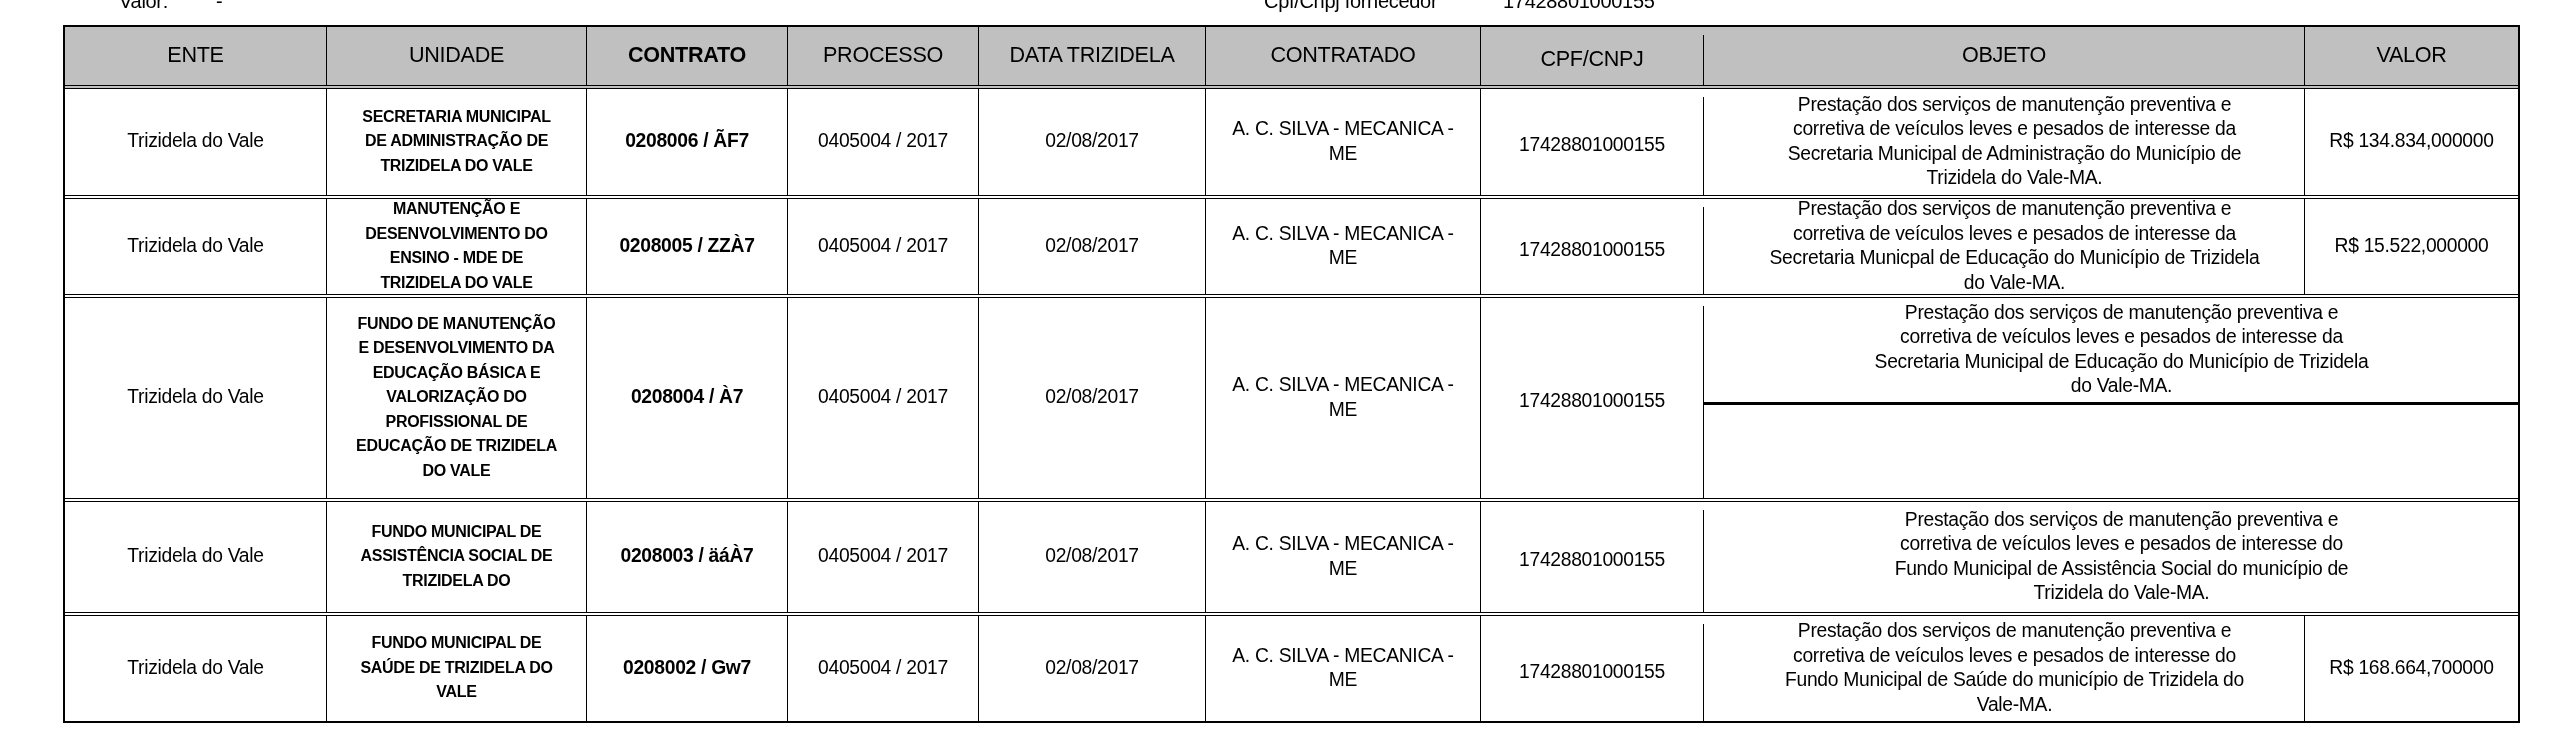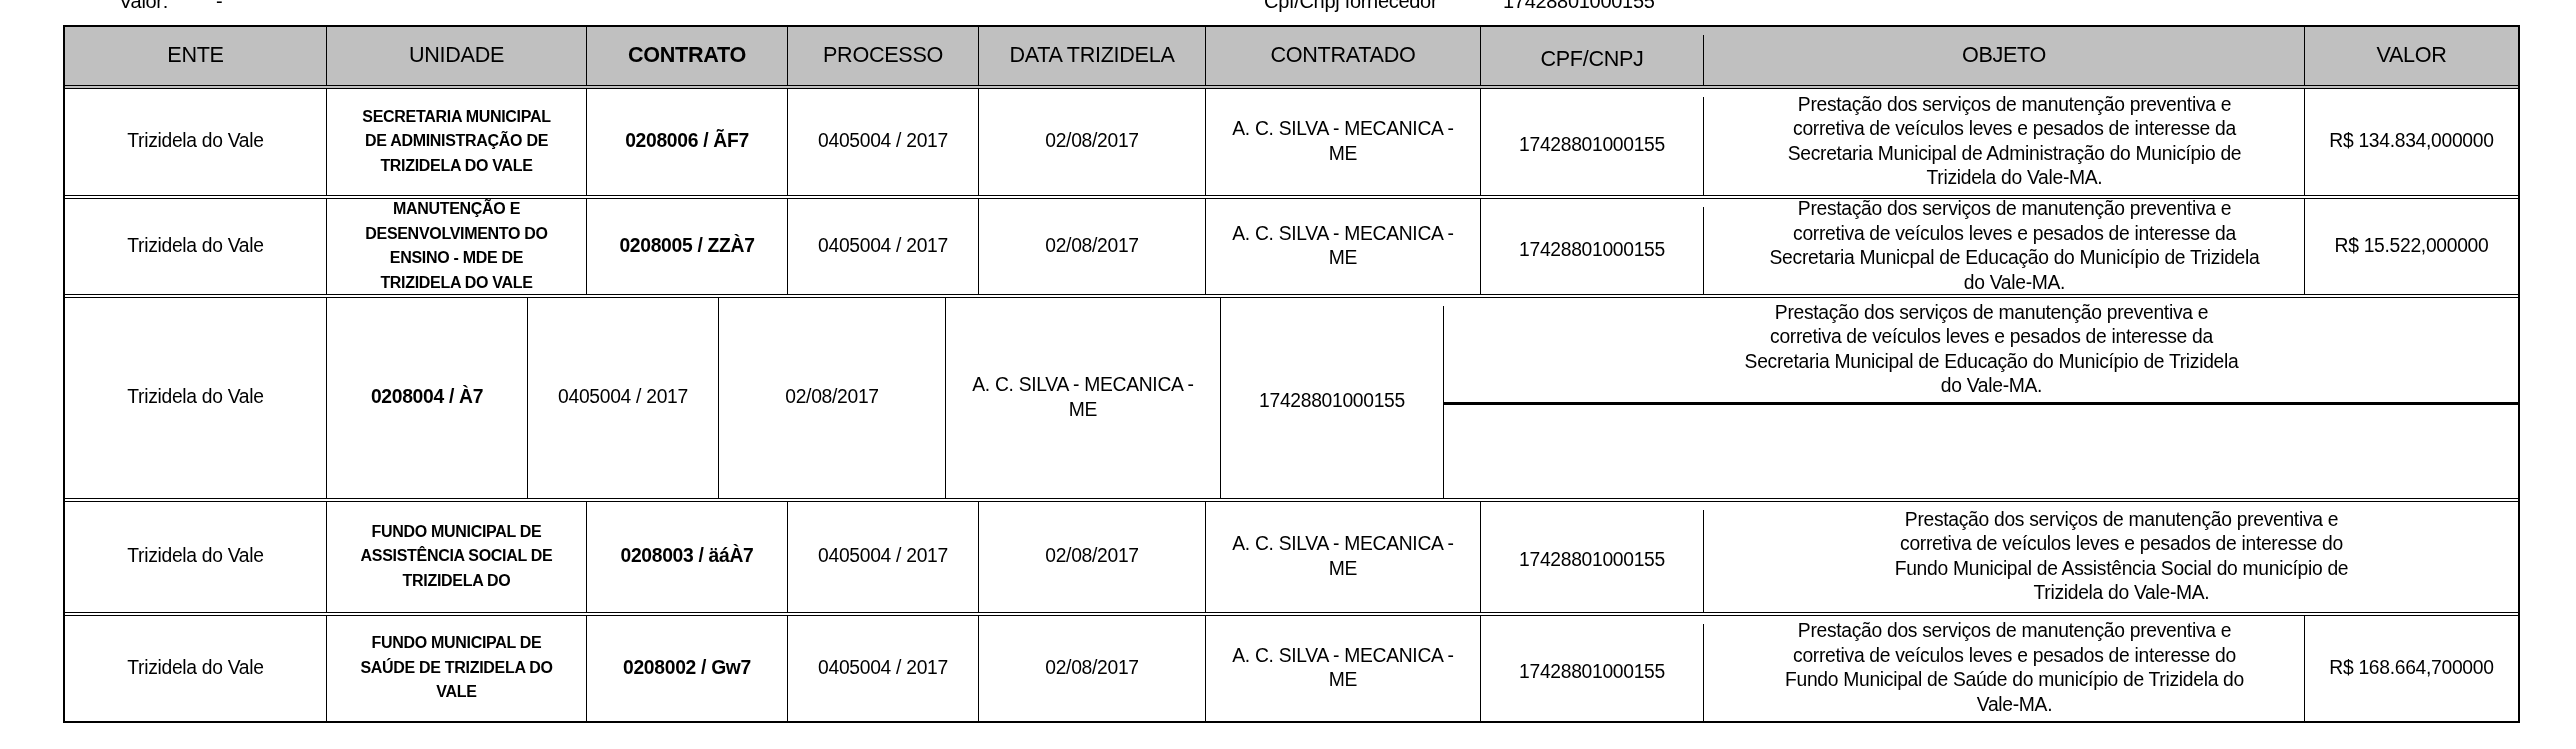--- a/index.html
+++ b/index.html
@@ -182,20 +182,23 @@
         <span class="txt">Prestação dos serviços de manutenção preventiva e corretiva de veículos leves e pesados de interesse da Secretaria Municpal de Educação do Município de Trizidela do Vale-MA.</span>
       </div>
       <div class="tcell col-8 cell-valor">
         <span class="txt">R$ 15.522,000000</span>
       </div>
     </div>
     <div class="trow trow-data" style="height: 204px;">
       <div class="tcell col-0 cell-ente">
         <span class="txt">Trizidela do Vale</span>
       </div>
+      <div class="tcell col-1 cell-unidade">
+        <span class="txt">FUNDO DE MANUTENÇÃO E DESENVOLVIMENTO DA EDUCAÇÃO BÁSICA E VALORIZAÇÃO DO PROFISSIONAL DE EDUCAÇÃO DE TRIZIDELA DO VALE</span>
+      </div>
       <div class="tcell col-2 cell-contrato">
         <span class="txt">0208004 /  À7</span>
       </div>
       <div class="tcell col-3 cell-processo">
         <span class="txt">0405004 / 2017</span>
       </div>
       <div class="tcell col-4 cell-data_assinatura">
         <span class="txt">02/08/2017</span>
       </div>
       <div class="tcell col-5 cell-contratado">

